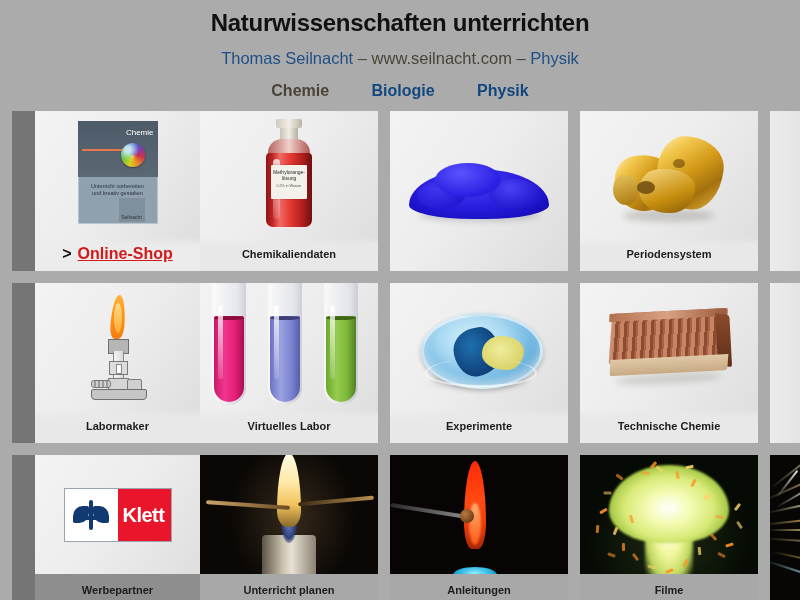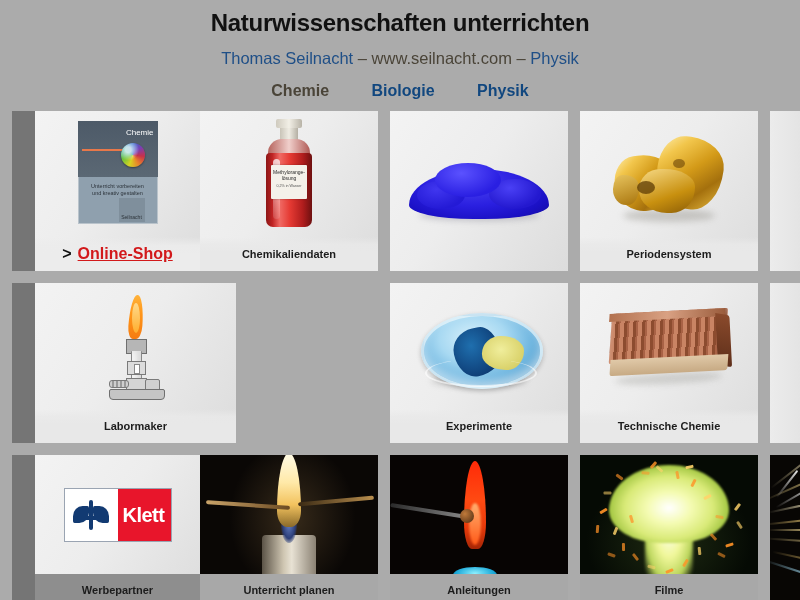--- a/index.html
+++ b/index.html
@@ -378,40 +378,63 @@
         </div>
         <div class="label">Periodensystem</div>
       </div>
 
       <div class="edge-right"></div>
     </div>
 
     <div class="row r2">
       <div class="edge-left"></div>
 
-      <div class="card" style="left:35px;width:165px;padding-left:36px;">
+      <div class="card" style="left:35px;width:165px;">
         <div class="panel-light"></div>
         <div class="thumb">
           <div class="burner">
             <div class="flame"></div>
             <div class="flame2"></div>
             <div class="top"></div>
             <div class="tube"></div>
             <div class="collar">
                 <i></i>
               </div>
             <div class="valve"></div>
             <div class="knob"></div>
             <div class="gas"></div>
             <div class="base"></div>
           </div>
         </div>
         <div class="label">Labormaker</div>
       </div>
 
+      <div class="card" style="left:200px;width:178px;">
+        <div class="panel-light"></div>
+        <div class="thumb">
+          <div class="tubes">
+            <div class="tube t1">
+              <div class="liq"></div>
+              <div class="men"></div>
+              <div class="gl"></div>
+            </div>
+            <div class="tube t2">
+              <div class="liq"></div>
+              <div class="men"></div>
+              <div class="gl"></div>
+            </div>
+            <div class="tube t3">
+              <div class="liq"></div>
+              <div class="men"></div>
+              <div class="gl"></div>
+            </div>
+          </div>
+        </div>
+        <div class="label">Virtuelles Labor</div>
+      </div>
 
       <div class="card" style="left:580px;width:178px;">
         <div class="panel-light"></div>
         <div class="thumb">
           <div class="copper">
             <div class="sh"></div>
             <div class="top"></div>
             <div class="cap"></div>
             <div class="side"></div>
             <div class="front"></div>

